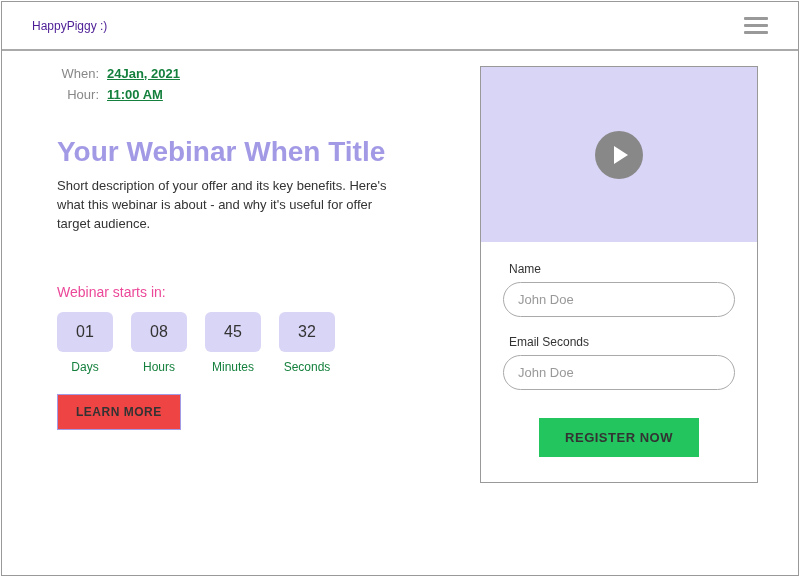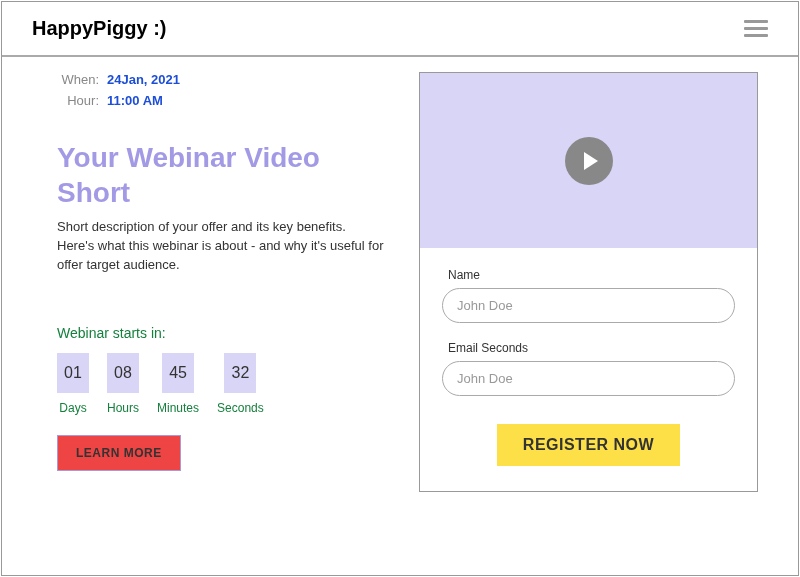--- a/index.html
+++ b/index.html
@@ -1,44 +1,44 @@
 <!DOCTYPE html>
 <html><head>
   <meta charset="utf-8">
   <style>
     * { box-sizing: border-box; margin: 0; padding: 0; }
     body { font-family: Arial, Helvetica, sans-serif; background: #fff; width: 800px; height: 577px; }
     .frame { border: 1px solid #999; width: 798px; height: 575px; margin: 1px; }
     .header { display: flex; justify-content: space-between; align-items: center; padding: 15px 30px; border-bottom: 2px solid #aaa; }
-    .brand { font-size: 20px; font-weight: bold; color: #000000; }
+    .brand { font-size: 12px; font-weight: normal; color: #4c1d95; }
     .hamburger { display: flex; flex-direction: column; gap: 4px; cursor: pointer; }
     .hamburger span { width: 24px; height: 3px; background: #999; border-radius: 1px; }
     .content { display: flex; padding: 15px 40px 20px 55px; gap: 35px; }
     .left { flex: 1; }
     .meta-row { display: flex; gap: 8px; font-size: 13px; margin-bottom: 6px; }
     .meta-label { color: #888; width: 42px; text-align: right; }
-    .meta-value { font-weight: bold; color: #1d4ed8; }
+    .meta-value { font-weight: bold; color: #15803d; text-decoration: underline; }
     .title { font-size: 28px; font-weight: bold; color: #a39ae6; line-height: 1.25; margin-top: 32px; margin-bottom: 8px; }
     .desc { font-size: 13px; color: #333; line-height: 1.45; max-width: 330px; }
-    .countdown-label { font-size: 14px; color: #15803d; margin-top: 50px; margin-bottom: 12px; }
+    .countdown-label { font-size: 14px; color: #ec4899; margin-top: 50px; margin-bottom: 12px; }
     .countdown { display: flex; gap: 18px; }
     .cd-item { display: flex; flex-direction: column; align-items: center; }
-    .cd-box { background: #d9d5f6; width: 32px; height: 40px; display: flex; align-items: center; justify-content: center; font-size: 16px; color: #333; }
+    .cd-box { background: #d9d5f6; width: 56px; height: 40px; display: flex; align-items: center; justify-content: center; font-size: 16px; color: #333; border-radius: 6px; }
     .cd-label { font-size: 12px; color: #15803d; margin-top: 8px; }
     .learn-more { margin-top: 20px; border: 1.5px solid #a39ae6; background: #ef4444; padding: 10px 18px; font-size: 12px; font-weight: bold; color: #333; cursor: pointer; letter-spacing: 0.5px; }
-    .right { width: 339px; }
+    .right { width: 278px; }
     .panel { border: 1px solid #999; }
     .video { background: #d9d5f6; height: 175px; display: flex; align-items: center; justify-content: center; }
     .play { width: 48px; height: 48px; border-radius: 50%; background: #888; display: flex; align-items: center; justify-content: center; cursor: pointer; }
     .play::after { content: ""; border-left: 14px solid #fff; border-top: 9px solid transparent; border-bottom: 9px solid transparent; margin-left: 4px; }
     .form { padding: 20px 22px 25px; }
     .field-label { font-size: 12px; color: #333; margin-bottom: 6px; margin-left: 6px; display: block; }
     .input { width: 100%; border: 1px solid #aaa; border-radius: 18px; padding: 9px 14px; font-size: 13px; color: #222; margin-bottom: 18px; }
     .input::placeholder { color: #999; }
-    .register { display: block; margin: 10px auto 0; background: #fde047; border: none; padding: 12px 26px; font-size: 16px; font-weight: bold; color: #333; cursor: pointer; letter-spacing: 0.5px; }
+    .register { display: block; margin: 10px auto 0; background: #22c55e; border: none; padding: 12px 26px; font-size: 13px; font-weight: bold; color: #333; cursor: pointer; letter-spacing: 0.5px; }
   </style>
 </head>
 <body>
 
 <div class="frame">
   <div class="header">
     <div class="brand">HappyPiggy :)</div>
     <div class="hamburger">
       <span></span>
         <span></span>
@@ -51,21 +51,21 @@
 
       <div class="meta-row">
         <span class="meta-label">When:</span>
         <span class="meta-value">24Jan, 2021</span>
       </div>
       <div class="meta-row">
         <span class="meta-label">Hour:</span>
         <span class="meta-value">11:00 AM</span>
       </div>
 
-      <div class="title">Your Webinar Video Short</div>
+      <div class="title">Your Webinar When Title</div>
       <div class="desc">Short description of your offer and its key benefits. Here's what this webinar is about - and why it's useful for offer target audience.</div>
 
       <div class="countdown-label">Webinar starts in:</div>
       <div class="countdown">
         <div class="cd-item">
           <div class="cd-box">01</div>
           <div class="cd-label">Days</div>
         </div>
         <div class="cd-item">
           <div class="cd-box">08</div>

